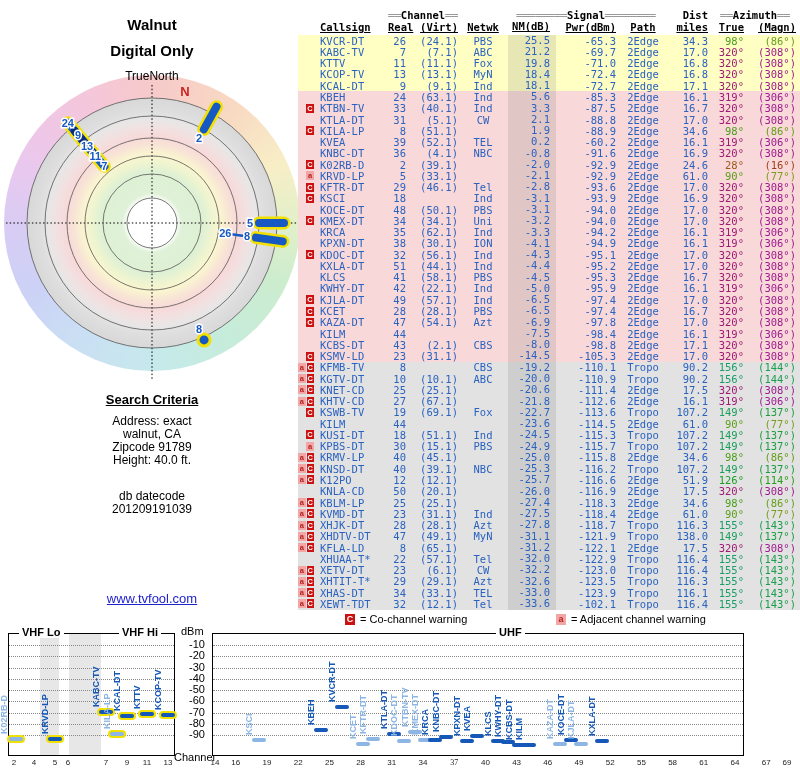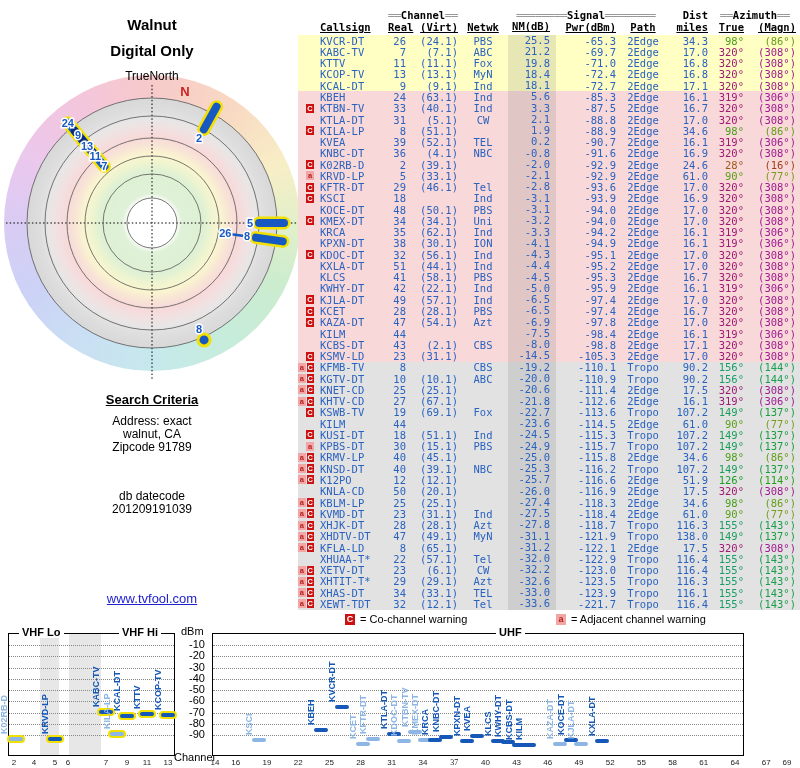--- a/index.html
+++ b/index.html
@@ -120,20 +120,21 @@
           <circle cx="202.06229031370245" cy="281.9338185782529" r="6" fill="#1659c2" stroke="#f2e000" stroke-width="3"></circle>
           <text x="197.18145059679284" y="274.9712730865417" class="mlabel">8</text>
         </g>
       </g>
   </svg>
 
   <div class="sc h" style="top:392px">Search Criteria</div>
   <div class="sc" style="top:414px">Address: exact</div>
   <div class="sc" style="top:427px">walnut, CA</div>
   <div class="sc" style="top:440px">Zipcode 91789</div>
+  <div class="sc" style="top:453px">Height: 40.0 ft.</div>
   <div class="sc" style="top:489px">db datecode</div>
   <div class="sc" style="top:502px">201209191039</div>
   <div class="link">
     <a href="#">www.tvfool.com</a>
   </div>
 
   <div id="tbl">
     <div class="hl1">
       <span style="left:90px;width:70px"><i class="ghp" style="font-style:normal">══</i><b>Channel</b><i class="ghp" style="font-style:normal">══</i></span>
       <span style="left:210px;width:156px"><i class="ghp" style="font-style:normal">════════</i><b>Signal</b><i class="ghp" style="font-style:normal">════════</i></span>
@@ -275,21 +276,21 @@
           <span class="ct" style="color: rgb(74, 158, 26);">98°</span>
           <span class="cg" style="color: rgb(101, 158, 26);">(86°)</span>
         </div>
         <div class="trow" style="background: rgb(248, 216, 216);">
           <span class="cw"></span>
           <span class="cc">KVEA</span>
           <span class="cr">39</span>
           <span class="cv">(52.1)</span>
           <span class="cn">TEL</span>
           <span class="cm">0.2</span>
-          <span class="cp">-90.7</span>
+          <span class="cp">-60.2</span>
           <span class="cpath">2Edge</span>
           <span class="cd">16.1</span>
           <span class="ct" style="color: rgb(158, 26, 116);">319°</span>
           <span class="cg" style="color: rgb(158, 26, 145);">(306°)</span>
         </div>
         <div class="trow" style="background: rgb(248, 216, 216);">
           <span class="cw"></span>
           <span class="cc">KNBC-DT</span>
           <span class="cr">36</span>
           <span class="cv">(4.1)</span>
@@ -882,21 +883,21 @@
         <div class="trow" style="background: rgb(226, 226, 226);">
           <span class="cw">
             <span class="ba">a</span>
             <span class="bC">C</span>
           </span>
           <span class="cc">XEWT-TDT</span>
           <span class="cr">32</span>
           <span class="cv">(12.1)</span>
           <span class="cn">Tel</span>
           <span class="cm">-33.6</span>
-          <span class="cp">-221.7</span>
+          <span class="cp">-102.1</span>
           <span class="cpath">Tropo</span>
           <span class="cd">116.4</span>
           <span class="ct" style="color: rgb(26, 158, 103);">155°</span>
           <span class="cg" style="color: rgb(26, 158, 76);">(143°)</span>
         </div>
       </div>
   </div>
 
   <div id="chart">
     <div class="leg" style="left:345px">

